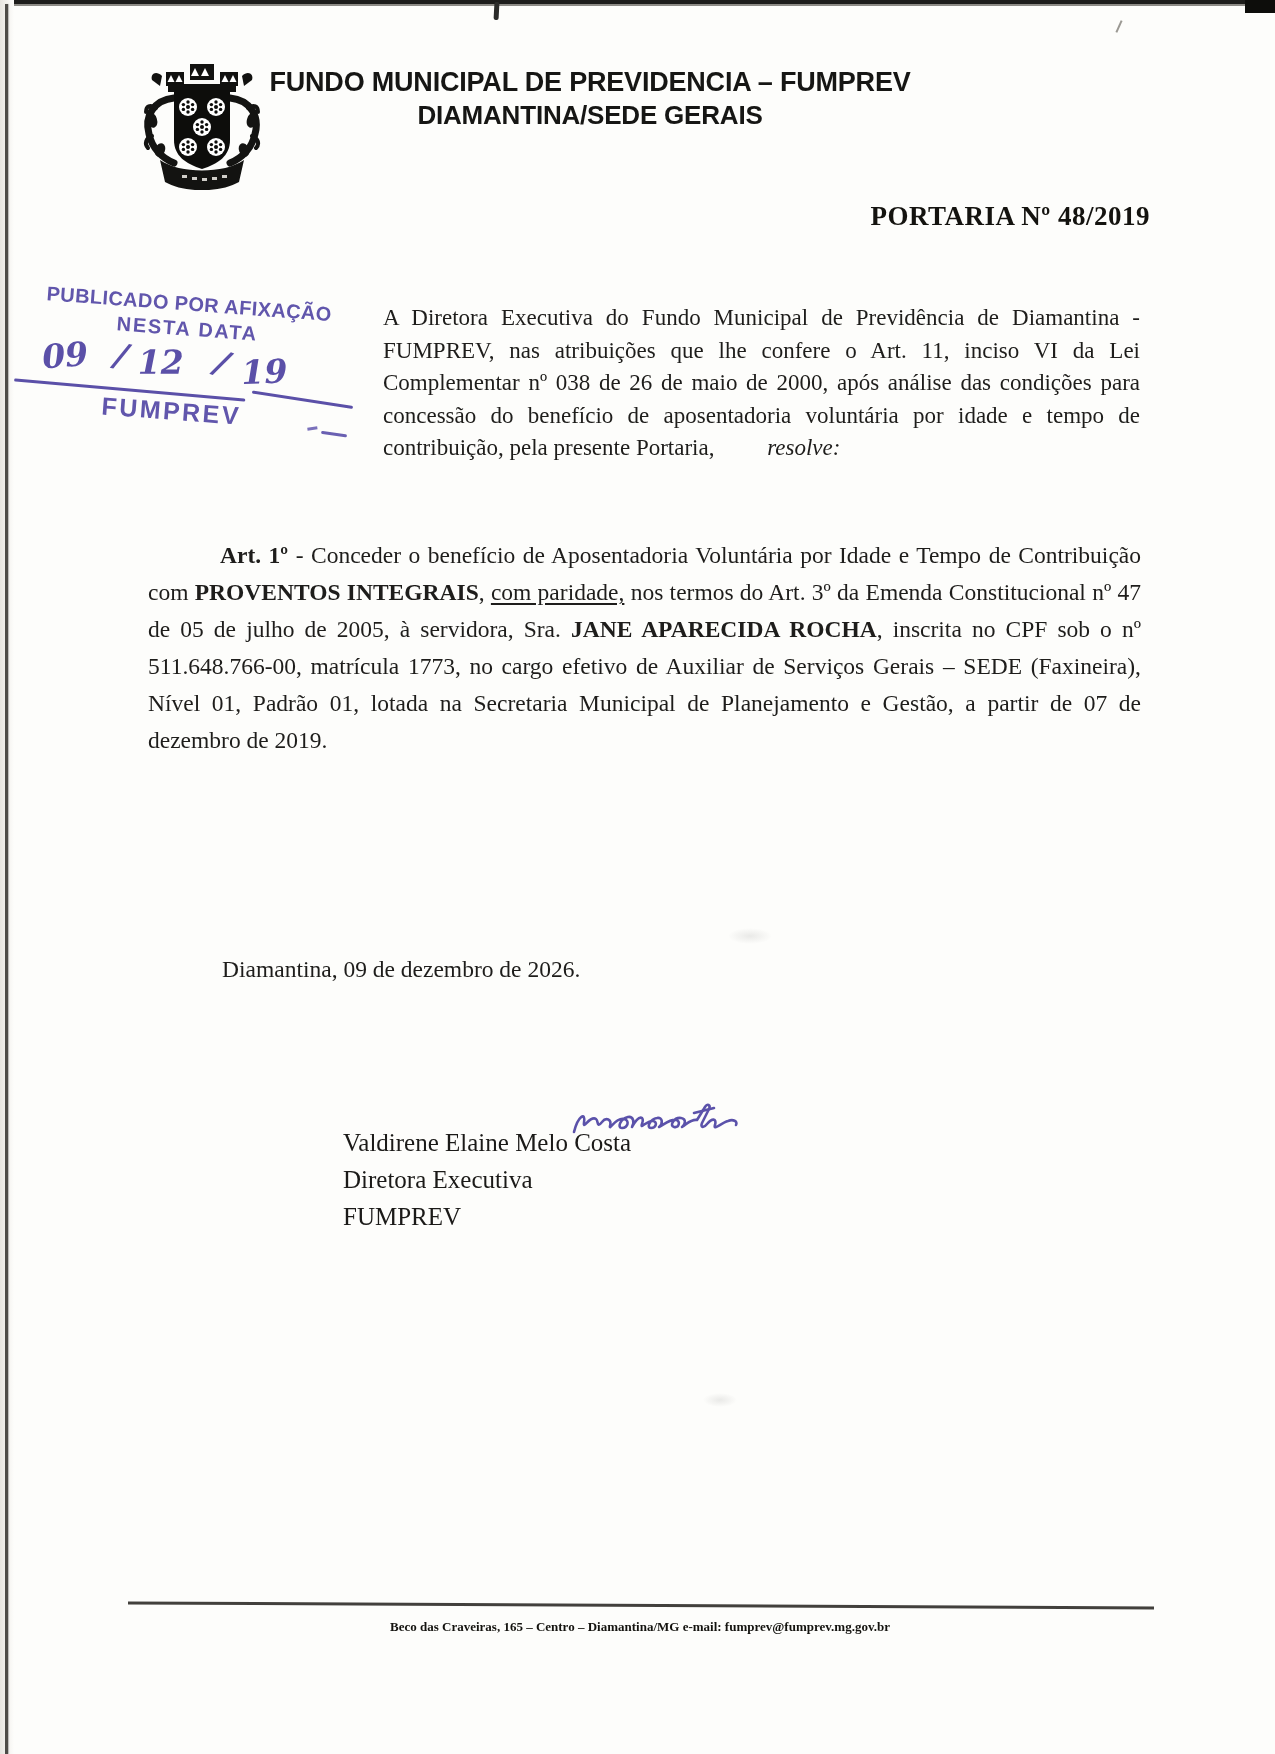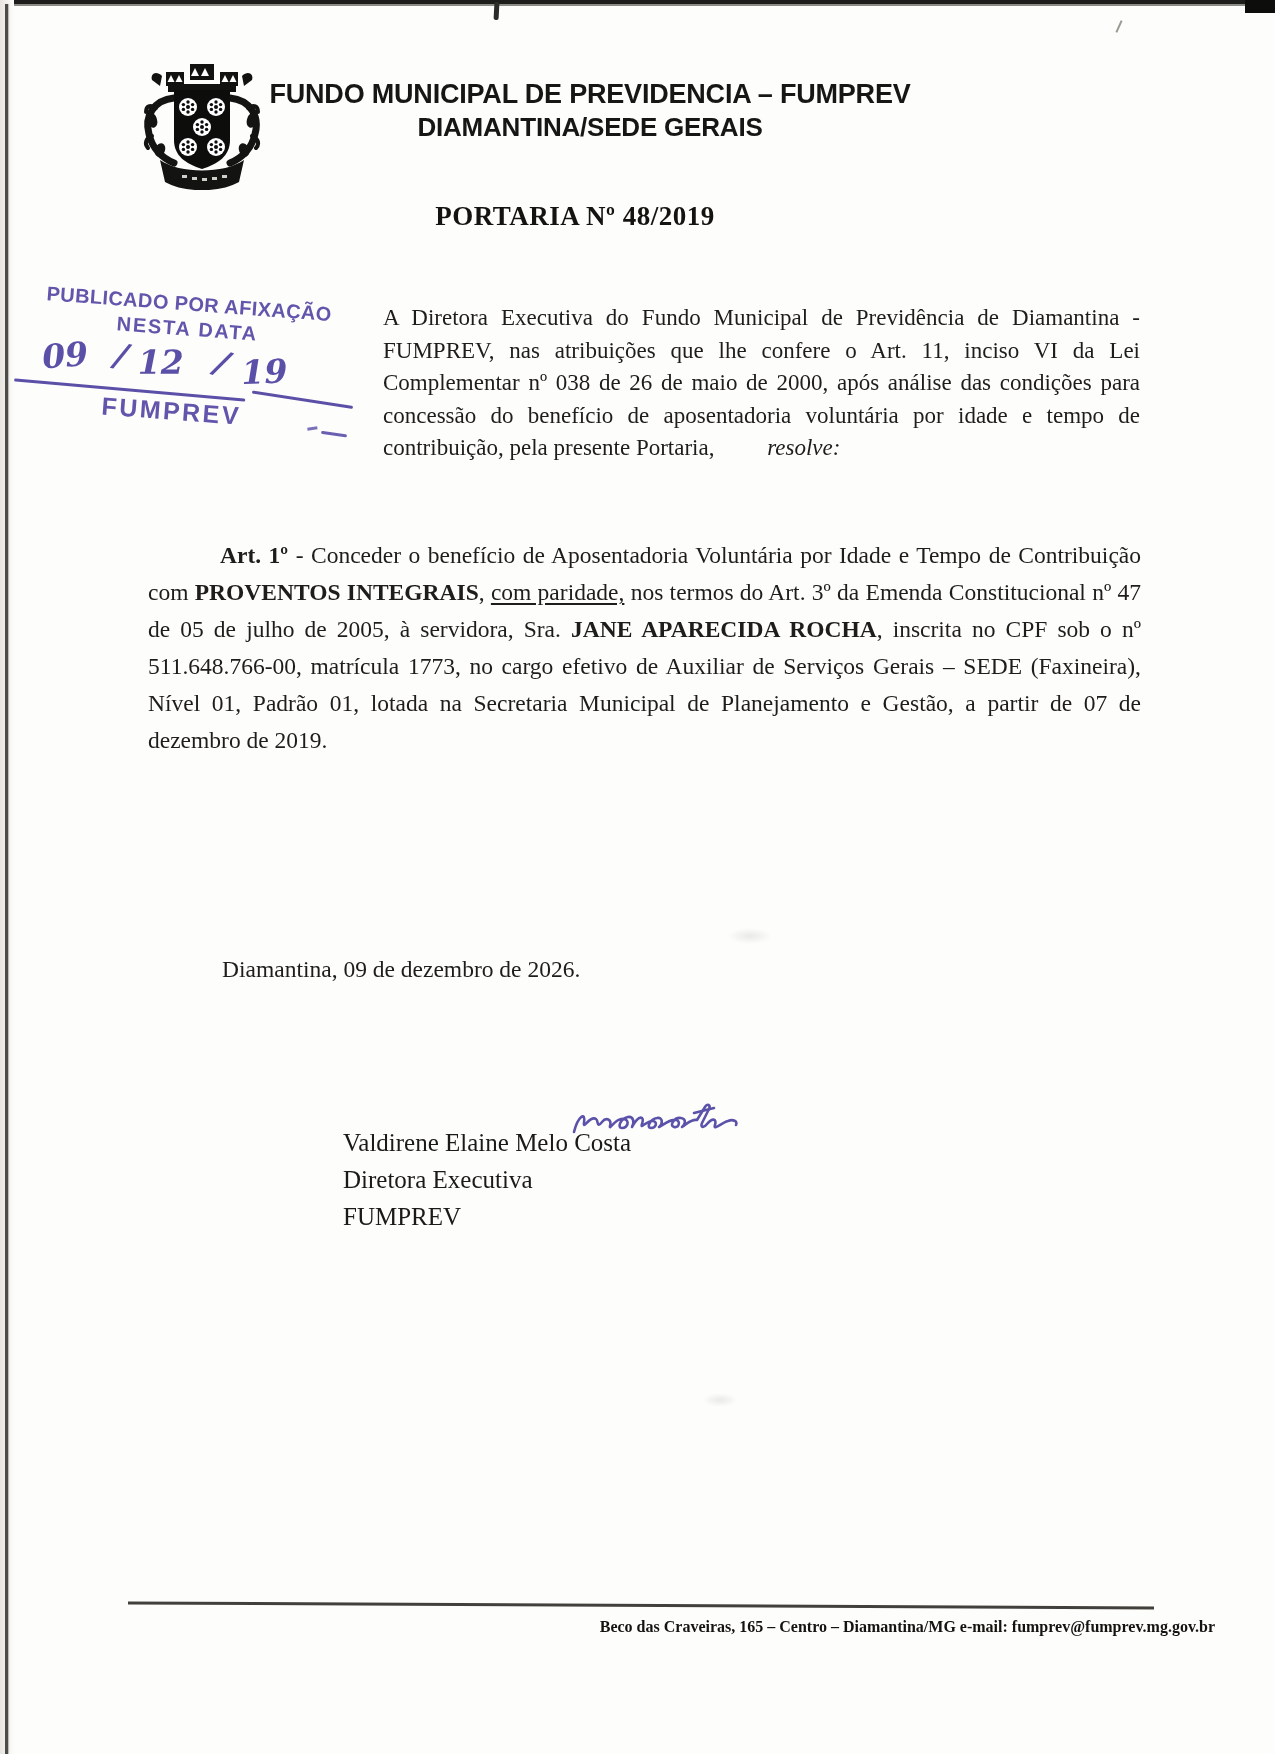--- a/index.html
+++ b/index.html
@@ -14,24 +14,24 @@
   .art-top-slash{position:absolute;left:1118px;top:20px;width:2px;height:13px;background:#9b9993;transform:rotate(24deg);}
   .art-left-band{position:absolute;left:0;top:0;width:14px;height:1754px;background:linear-gradient(to right,#e6e4df,#f7f6f3 70%,#fdfdfb);}
   .art-left-line{position:absolute;left:5px;top:4px;width:3px;height:1750px;background:#4d4b47;box-shadow:1px 0 1px rgba(0,0,0,.25);}
   .smudge{position:absolute;border-radius:50%;background:radial-gradient(closest-side,rgba(60,60,58,.10),rgba(60,60,58,0));}
   .smudge-a{left:728px;top:928px;width:44px;height:16px;}
   .smudge-b{left:703px;top:1393px;width:34px;height:14px;}
 
   
   .logo{position:absolute;left:138px;top:56px;width:128px;height:134px;}
   .header-text{position:absolute;left:255px;top:66px;width:670px;text-align:center;
-    font-family:"Liberation Sans",sans-serif;font-weight:bold;color:#161614;margin-top:12px;}
+    font-family:"Liberation Sans",sans-serif;font-weight:bold;color:#161614;}
   .header-l1{font-size:27px;line-height:33px;letter-spacing:-0.2px;}
   .header-l2{font-size:26px;line-height:32px;letter-spacing:-0.2px;}
-  .doc-title{position:absolute;left:0;top:201px;width:1150px;text-align:center;
+  .doc-title{position:absolute;left:0;top:201px;width:1150px;text-align:right;
     font-weight:bold;font-size:27px;letter-spacing:.5px;color:#14130f;}
 
   
   .stamp{position:absolute;left:24px;top:281px;width:330px;transform:rotate(4.2deg);transform-origin:20px 20px;
     font-family:"Liberation Sans",sans-serif;font-weight:bold;color:#6156ac;}
   .stamp-l1{font-size:20px;line-height:25px;text-align:center;letter-spacing:.4px;}
   .stamp-l2{font-size:20px;line-height:25px;text-align:center;letter-spacing:1.8px;}
   .stamp-date{position:relative;height:48px;margin-top:1px;font-family:"DejaVu Serif",serif;font-style:italic;font-weight:bold;color:#5b50a8;}
   .stamp-date span{position:absolute;font-size:33px;}
   .sd-day{left:22px;top:2px;transform:rotate(-9deg);}
@@ -54,22 +54,22 @@
   .rt-b{font-weight:bold;}
   .rt-i{font-style:italic;margin-left:47px;}
   .rt-u{text-decoration:underline;text-underline-offset:3px;}
 
   
   .sig-script{position:absolute;left:566px;top:1096px;width:192px;height:50px;}
   .sig-block{position:absolute;left:343px;top:1124px;width:600px;font-size:25px;line-height:37px;color:#1b1a18;}
 
   
   .footer-rule{position:absolute;left:128px;top:1604px;width:1026px;height:3px;background:#42403c;transform:rotate(.28deg);}
-  .footer-text{position:absolute;left:65px;top:1611px;width:1150px;text-align:right;
-    font-weight:bold;font-size:16px;line-height:31px;color:#14130f;}
+  .footer-text{position:absolute;left:65px;top:1611px;width:1150px;text-align:center;
+    font-weight:bold;font-size:13px;line-height:31px;color:#14130f;}
 </style>
 </head>
 <body>
 
 <div class="page">
 
   <div class="art-top-bar"></div>
   <div class="art-top-tick"></div>
   <div class="art-top-right"></div>
   <div class="art-top-slash"></div>

